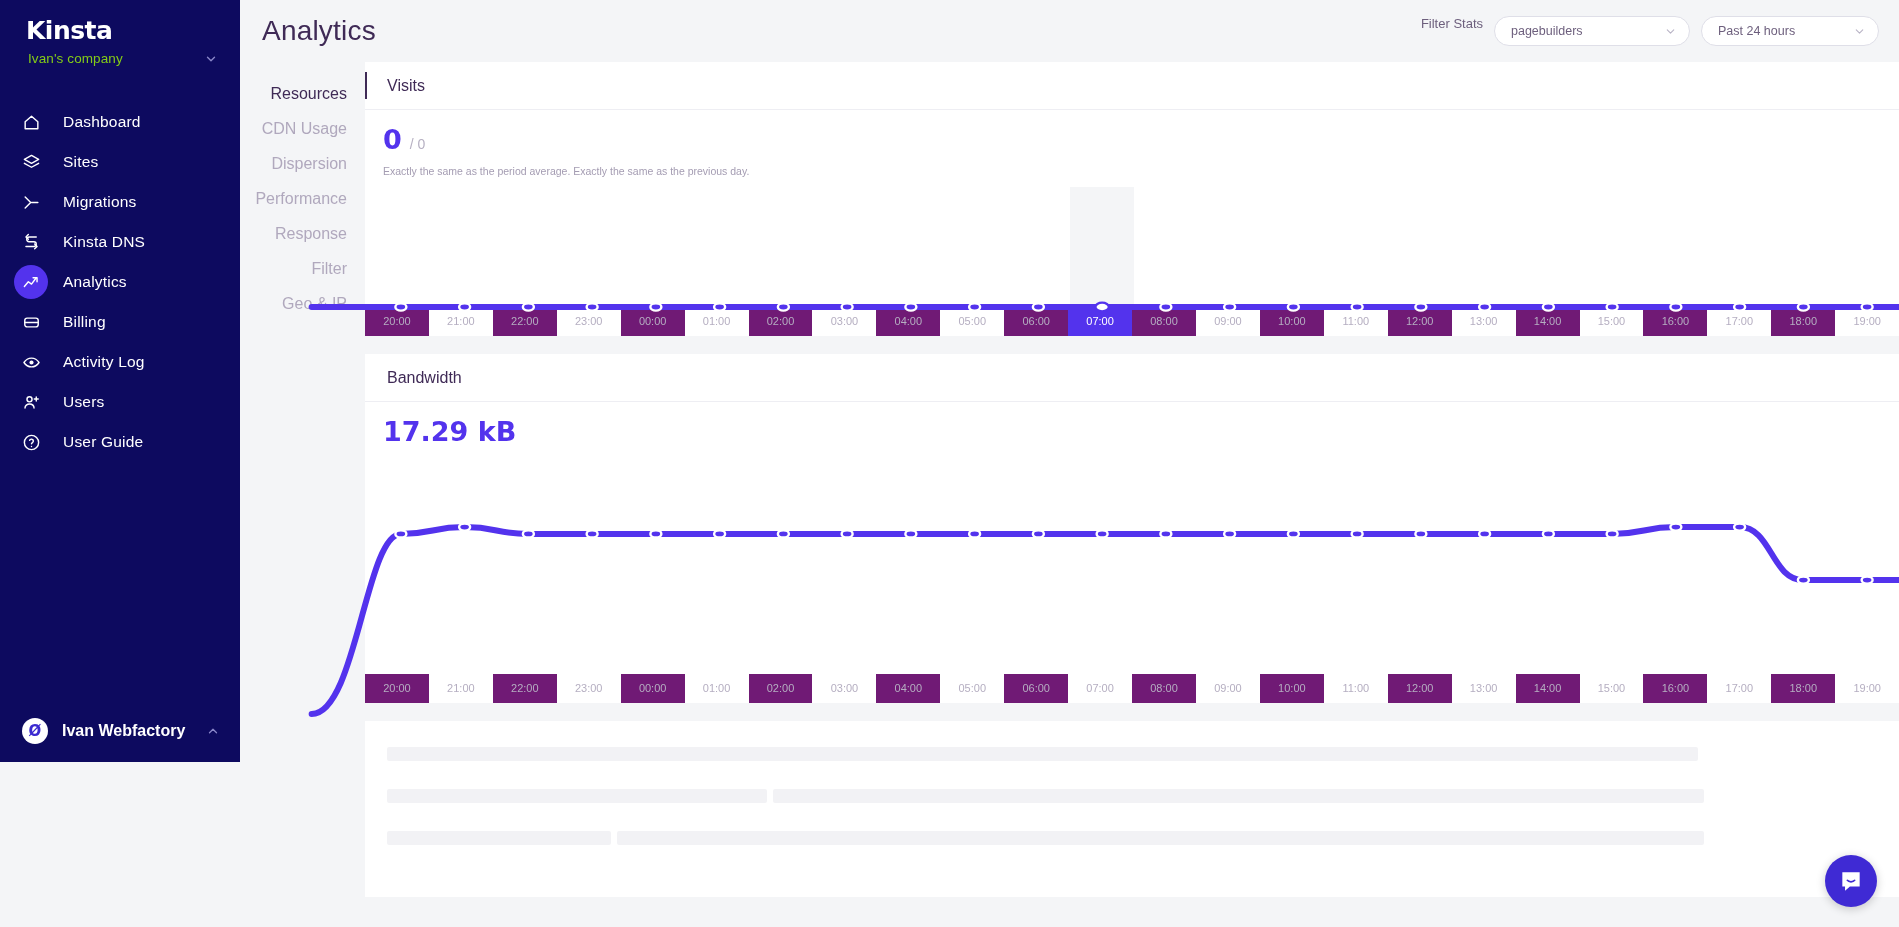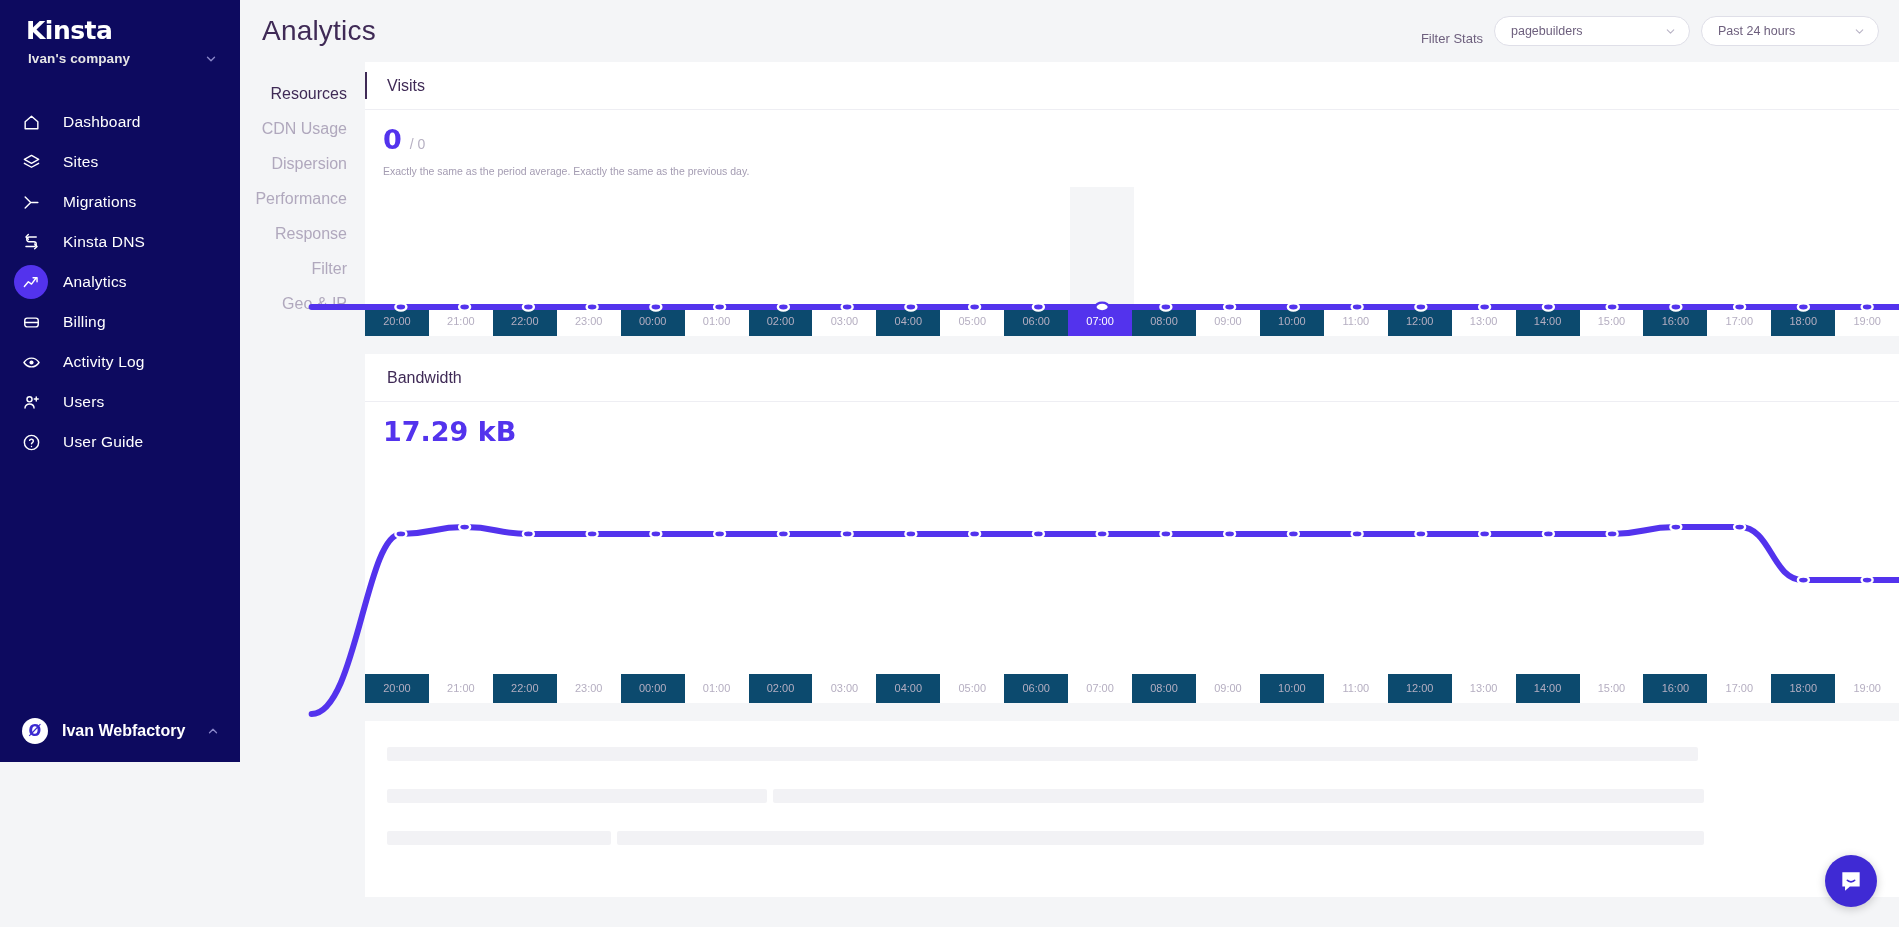--- a/index.html
+++ b/index.html
@@ -22,21 +22,21 @@
     padding: 16px 0 0 26px;
     font-size: 25px; font-weight: 700; letter-spacing: -0.5px;
     color: #ffffff;
     font-family: "DejaVu Sans", sans-serif;
   }
   .company-row {
     display: flex; align-items: center; justify-content: space-between;
     padding: 6px 22px 0 28px;
     cursor: pointer;
   }
-  .company-name { font-size: 13.5px; font-weight: 700; color: #e5e5e5; letter-spacing: .1px; }
+  .company-name { font-size: 13.5px; font-weight: 400; color: #84cc16; letter-spacing: .1px; }
   .chev { width: 14px; height: 14px; color: #8a87c9; }
   .nav { margin-top: 36px; }
   .nav-item {
     display: flex; align-items: center;
     height: 40px; margin-bottom: 0px;
     padding-left: 14px;
     cursor: pointer;
     position: relative;
   }
   .nav-icon-wrap {
@@ -67,21 +67,21 @@
 
   
   .main { flex: 1; height: 927px; overflow: hidden; position: relative; background: #f4f5f7; }
   .topbar {
     height: 62px; display: flex; align-items: center;
     padding: 0 20px 0 22px;
   }
   .page-title {
     font-size: 28px; color: #3f2a56; font-weight: 400; letter-spacing: .2px;
   }
-  .topbar-right { margin-left: auto; display: flex; align-items: flex-end; gap: 11px; }
+  .topbar-right { margin-left: auto; display: flex; align-items: flex-start; gap: 11px; }
   .filter-label { font-size: 13px; color: #6d5f7d; }
   .select {
     height: 30px; border: 1px solid #dfdfe8; border-radius: 16px;
     background: #ffffff;
     display: flex; align-items: center;
     padding: 0 12px 0 16px;
     font-size: 12.5px; color: #6d5f7d;
     cursor: pointer;
   }
   .select.w1 { width: 196px; }
@@ -132,21 +132,21 @@
   .chartwrap { position: relative; margin-top: 10px; }
   .plot { position: relative; height: 120px; background: #ffffff; margin: 0 0 0 4px; }
   .plot.band { height: 205px; }
   .hoverband {
     position: absolute; top: 0; bottom: 0; background: #f4f5f7;
   }
   .svgline { position: absolute; left: 0; top: 0; width: 100%; height: 100%; overflow: visible; }
   .xaxis { display: flex; height: 29px; }
   .xtick {
     flex: 1 1 0; text-align: center; font-size: 11px; color: #b5aec1;
-    line-height: 29px; background: #0c4a6e;
+    line-height: 29px; background: #701a75;
   }
   .xtick.alt { background: #ffffff; }
   .xtick.sel { background: #5333ed; color: #ffffff; }
 
   
   .skel-card { background: #ffffff; padding: 26px 22px 24px 22px; }
   .skel-row { display: flex; gap: 6px; margin-bottom: 28px; }
   .skel { height: 14px; background: #f2f2f5; border-radius: 2px; }
 
   .intercom {

